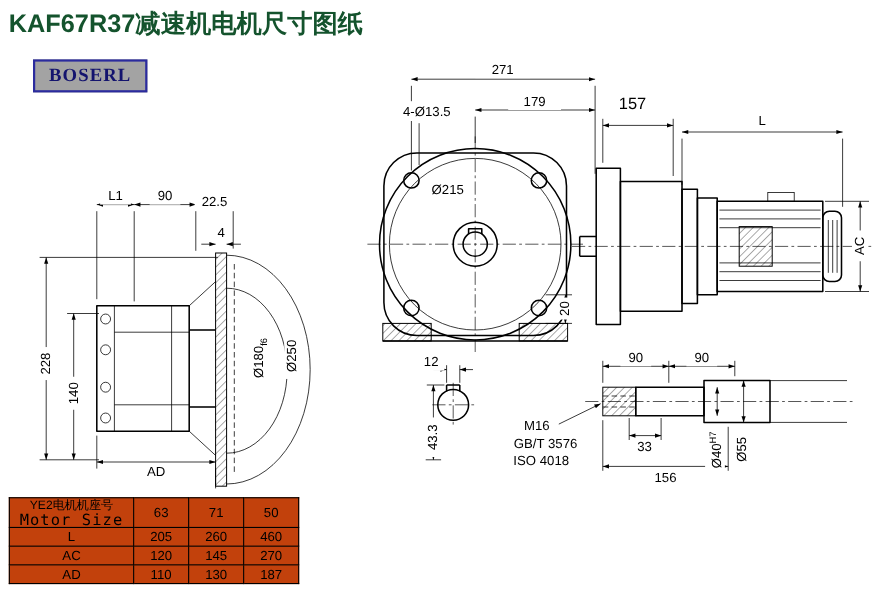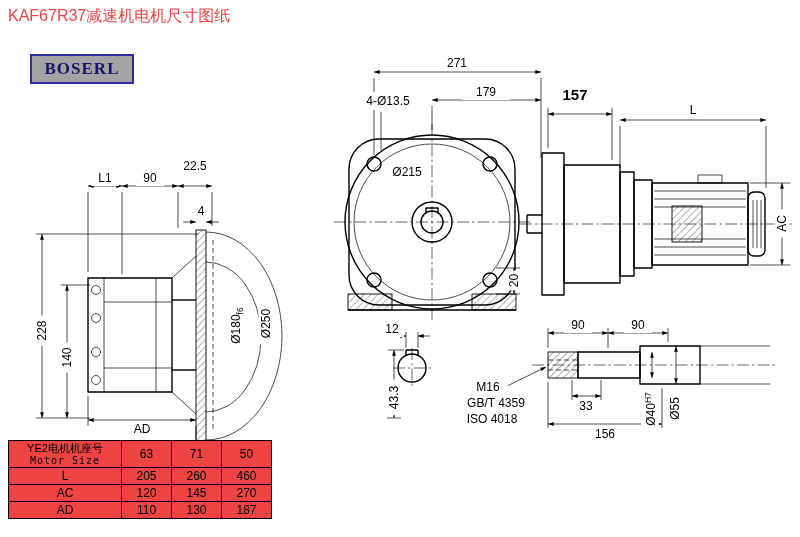--- a/index.html
+++ b/index.html
@@ -8,35 +8,35 @@
   #draw{position:absolute;left:0;top:0}
   .ln{stroke:#000;stroke-width:1.4;fill:none;stroke-linejoin:round}
   .tn{stroke:#000;stroke-width:0.7;fill:none}
   .dm{stroke:#000;stroke-width:0.7;fill:none}
   .cl{stroke:#000;stroke-width:0.6;fill:none;stroke-dasharray:12 3 2.5 3}
   .hd{stroke:#000;stroke-width:0.7;fill:none;stroke-dasharray:5 3}
   .ht{fill:url(#hatch);stroke:#000;stroke-width:0.9}
   .lbl{position:absolute;font-size:12px;line-height:15px;text-align:center;
        background:#fff;white-space:nowrap}
   .rot{transform:rotate(-90deg)}
-  .big{font-size:15px;font-weight:700}
+  .big{font-size:15px;font-weight:400}
   .tol-sub{font-size:8.5px;vertical-align:-3px}
   .tol-sup{font-size:8.5px;vertical-align:4px}
-  #title{position:absolute;left:8px;top:6px;font-size:16px;font-weight:400;
-         color:#ef4444;background:transparent;white-space:nowrap}
+  #title{position:absolute;left:8px;top:6px;font-size:23px;font-weight:700;
+         color:#14532d;background:transparent;white-space:nowrap}
   #logo{position:absolute;left:30px;top:54px;width:100px;height:26px;border:2px solid #2b2b9e;
         display:flex;align-items:center;justify-content:center;background:#a3a3a3;
         font-family:"Liberation Serif","DejaVu Serif",serif;font-size:17px;font-weight:600;
         color:#14146e;letter-spacing:1px}
-  #spec-table{position:absolute;left:8px;top:440px;border-collapse:collapse;background:#ef4444}
+  #spec-table{position:absolute;left:8px;top:452px;border-collapse:collapse;background:#c2410c}
   #spec-table td{border:1px solid #000;text-align:center;font-size:12px;padding:0 2px;
                  height:16px;min-width:45px}
   #spec-table td.hd{width:108px}
   .hcn{font-size:11px;line-height:14px}
-  .hen{font-family:"DejaVu Sans Mono",monospace;font-size:10px;line-height:12px;letter-spacing:1px}
+  .hen{font-family:"DejaVu Sans Mono",monospace;font-size:14px;line-height:12px;letter-spacing:1px}
 </style>
 </head>
 <body>
 
 <div id="page">
 
   <svg id="draw" width="800" height="537" viewBox="0 0 800 537">
     <defs>
       <marker id="arr" viewBox="0 0 10 10" refX="9.5" refY="5" markerWidth="9" markerHeight="9" orient="auto-start-reverse">
         <path d="M0.5,2 L9.5,5 L0.5,8 z" fill="#000"></path>
@@ -199,35 +199,35 @@
   <div class="lbl" style="left:356px;top:94px;width:64px">4-Ø13.5</div>
   <div class="lbl" style="left:384px;top:165px;width:46px">Ø215</div>
   <div class="lbl rot" style="left:504px;top:273px;width:20px">20</div>
 
   <div class="lbl big" style="left:550px;top:87px;width:50px">157</div>
   <div class="lbl" style="left:683px;top:103px;width:20px">L</div>
   <div class="lbl rot" style="left:768px;top:216px;width:28px">AC</div>
 
   <div class="lbl" style="left:91px;top:171px;width:28px">L1</div>
   <div class="lbl" style="left:136px;top:171px;width:28px">90</div>
-  <div class="lbl" style="left:177px;top:159px;width:36px">22.5</div>
+  <div class="lbl" style="left:177px;top:176px;width:36px">22.5</div>
   <div class="lbl" style="left:194px;top:204px;width:14px">4</div>
   <div class="lbl rot" style="left:27px;top:323px;width:30px">228</div>
   <div class="lbl rot" style="left:52px;top:350px;width:30px">140</div>
   <div class="lbl rot" style="left:212px;top:316px;width:52px"><span>Ø180</span><span class="tol-sub">f6</span></div>
   <div class="lbl rot" style="left:245px;top:316px;width:42px">Ø250</div>
   <div class="lbl" style="left:128px;top:422px;width:28px">AD</div>
 
   <div class="lbl" style="left:380px;top:322px;width:24px">12</div>
   <div class="lbl rot" style="left:376px;top:390px;width:36px">43.3</div>
 
   <div class="lbl" style="left:564px;top:318px;width:28px">90</div>
   <div class="lbl" style="left:624px;top:318px;width:28px">90</div>
   <div class="lbl" style="left:468px;top:380px;width:40px">M16</div>
-  <div class="lbl" style="left:456px;top:396px;width:80px">GB/T 4359</div>
+  <div class="lbl" style="left:456px;top:396px;width:80px">GB/T 3576</div>
   <div class="lbl" style="left:456px;top:412px;width:72px">ISO 4018</div>
   <div class="lbl" style="left:574px;top:399px;width:24px">33</div>
   <div class="lbl" style="left:589px;top:427px;width:32px">156</div>
   <div class="lbl rot" style="left:627px;top:400px;width:46px"><span>Ø40</span><span class="tol-sup">H7</span></div>
   <div class="lbl rot" style="left:656px;top:401px;width:38px">Ø55</div>
 
   <table id="spec-table">
     <tbody>
         <tr>
       <td class="hd">

